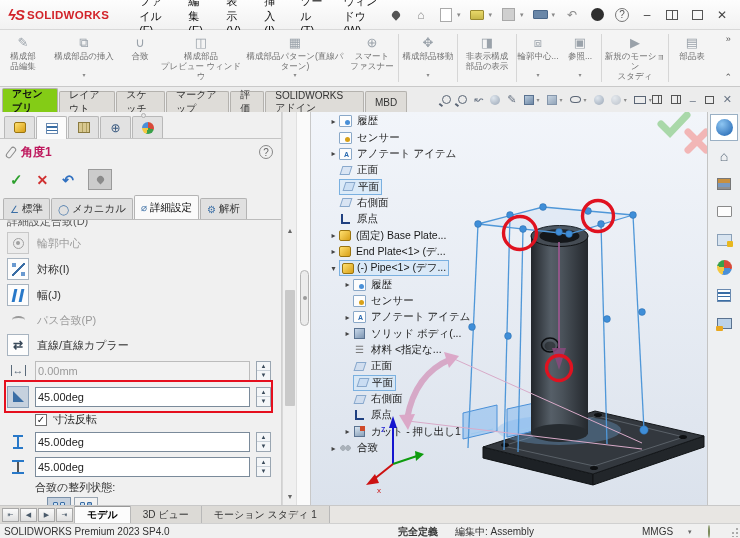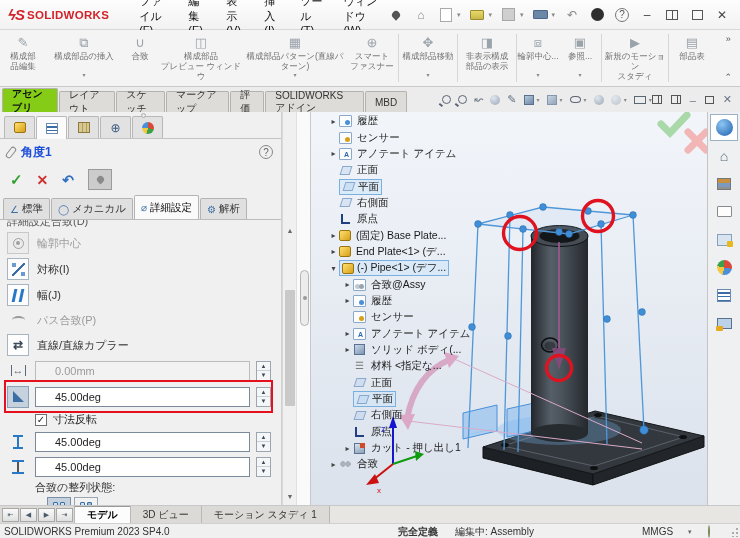--- a/index.html
+++ b/index.html
@@ -63,21 +63,21 @@
   .pm-tabs{display:flex;gap:1px;padding:4px 0 0 4px;border-bottom:1px solid #c4c4c4;height:27px}
   .pmtab{width:31px;height:22px;background:#e2e2e2;border:1px solid #b8b8b8;border-bottom:none;border-radius:2px 2px 0 0;display:flex;align-items:center;justify-content:center}
   .pmtab.active{background:#fbfbfb;height:23px}
   .ic-fmtree{width:12px;height:11px;background:linear-gradient(135deg,#ffe070,#d8a018);border:1px solid #9a7410;border-radius:2px}
   .ic-proplist{width:12px;height:11px;background:repeating-linear-gradient(#fff 0 2px,#3a6ea5 2px 3.5px);border:1px solid #6a8ab0}
   .ic-config{width:12px;height:11px;background:repeating-linear-gradient(90deg,#d8c890 0 3px,#b0a060 3px 4px);border:1px solid #8a7a40}
   .ic-dimx{color:#3a5a80;font-size:12px;line-height:12px}
   .ic-dispball{width:12px;height:12px;border-radius:50%;background:conic-gradient(#d84a3a 0 30%,#3aa04a 0 55%,#f4c842 0 75%,#4a90d8 0)}
   .pm-title{display:flex;align-items:center;height:26px;padding:0 8px;gap:7px}
   .clip{width:6px;height:13px;border:1.6px solid #8a8a8a;border-radius:3px;transform:rotate(38deg)}
-  .pm-title b{font-size:12px;color:#1d4ed8}
+  .pm-title b{font-size:12px;color:#be185d}
   .pm-help{margin-left:auto;width:14px;height:14px;border:1.3px solid #888;border-radius:50%;font-size:10px;color:#666;display:flex;align-items:center;justify-content:center}
   .pm-actions{display:flex;align-items:center;height:29px;padding-left:10px;gap:14px}
   .ok{color:#2da02d;font-size:15px;font-weight:bold}
   .cancel{color:#d03030;font-size:14px;font-weight:bold}
   .undo{color:#3070c0;font-size:14px;font-weight:bold}
   .pinbtn{width:24px;height:21px;background:#cccccc;border:1px solid #9a9a9a;display:flex;align-items:center;justify-content:center}
   .pinbtn .pin{background:#8a8a8a;width:7px;height:7px}
   .pm-subtabs{display:flex;align-items:flex-end;height:26px;border-bottom:1px solid #bcbcbc;padding-left:3px;gap:1px}
   .pmsub{height:21px;display:flex;align-items:center;gap:3px;padding:0 6px;font-size:10.5px;background:#e0e0e0;border:1px solid #b4b4b4;border-bottom:none;border-radius:2px 2px 0 0;color:#333}
   .pmsub.active{background:#fafafa;height:24px;color:#000}
@@ -99,21 +99,21 @@
   .ic-width{width:10px;height:13px;border-left:3.5px solid #2878c8;border-right:3.5px solid #2878c8;transform:skewX(-12deg)}
   .ic-path{width:13px;height:8px;border-top:2px solid #9a9a9a;border-radius:60% 60% 0 0}
   .ic-coupler{color:#3a4a5a;font-size:12px;font-weight:bold}
   .fieldrow{display:flex;align-items:center;gap:6px;height:25px;position:relative}
   .f-ic{width:22px;display:flex;align-items:center;justify-content:center;flex:none}
   .f-ic.boxed{height:22px;border:1px solid #8aa0b8;background:#c6d1de}
   .ic-dist{color:#5a6a7a;font-size:11px;border-left:1.6px solid #5a6a7a;border-right:1.6px solid #5a6a7a;padding:0 1px;line-height:11px}
   .ic-angle{width:0;height:0;border-left:11px solid #3a6ea5;border-top:11px solid transparent}
   .ic-ibeam{width:10px;height:14px;border-top:2px solid #2878c8;border-bottom:2px solid #2878c8;background:linear-gradient(90deg,transparent 4px,#2878c8 4px 6px,transparent 6px)}
   .ic-limit{width:12px;height:14px;border-top:2px solid #2878c8;border-bottom:2px solid #2878c8;background:linear-gradient(90deg,transparent 5px,#555 5px 7px,transparent 7px)}
-  .fld{flex:1;height:20px;background:#fff;border:1px solid #7a8a9a;display:flex;align-items:center;padding-left:19px;font-size:11px;color:#222}
+  .fld{flex:1;height:20px;background:#fff;border:1px solid #7a8a9a;display:flex;align-items:center;padding-left:2px;font-size:11px;color:#222}
   .fld.dis{background:#f2f2f2;border-color:#bcbcbc;color:#9a9a9a}
   .spin{width:15px;height:20px;border:1px solid #9aa6b2;background:#f4f6f8;display:flex;flex-direction:column;flex:none}
   .spin i{flex:1;display:flex;align-items:center;justify-content:center;font-size:6px;font-style:normal;color:#3a4a5a;border-bottom:1px solid #c8d0d8}
   .spin i:last-child{border-bottom:none}
   .redbox{position:absolute;left:-3px;right:-2px;top:-3px;bottom:-3px;border:2.5px solid #e50f1e;pointer-events:none}
   .chkrow{display:flex;align-items:center;gap:6px;height:19px;padding-left:28px}
   .chk{width:12px;height:12px;border:1px solid #707070;background:#fff;display:flex;align-items:center;justify-content:center;font-size:10px;color:#1a1a1a;line-height:10px}
   .alab{height:16px;padding-left:28px;font-size:11px;color:#333;display:flex;align-items:center}
   .algrow{display:flex;gap:3px;padding-left:40px;height:21px;align-items:center}
   .algbtn{width:24px;height:18px;border:1px solid #9aa6b2;background:#f2f2f2;display:flex;align-items:center;justify-content:center;gap:1.5px}
@@ -694,25 +694,20 @@
           </div>
         <div class="trow d1">
             <span class="tar e"></span>
             <span class="selbox">
               <span class="ti ti-part"></span>
               <span>(-) Pipe&lt;1&gt; (デフ...</span>
             </span>
           </div>
         <div class="trow d2">
             <span class="tar c"></span>
-            <span class="ti ti-fold f-mate"></span>
-            <span class="tlb">合致@Assy</span>
-          </div>
-        <div class="trow d2">
-            <span class="tar c"></span>
             <span class="ti ti-fold f-hist"></span>
             <span class="tlb">履歴</span>
           </div>
         <div class="trow d2">
             <span class="tar"></span>
             <span class="ti ti-fold f-sens"></span>
             <span class="tlb">センサー</span>
           </div>
         <div class="trow d2">
             <span class="tar c"></span>

